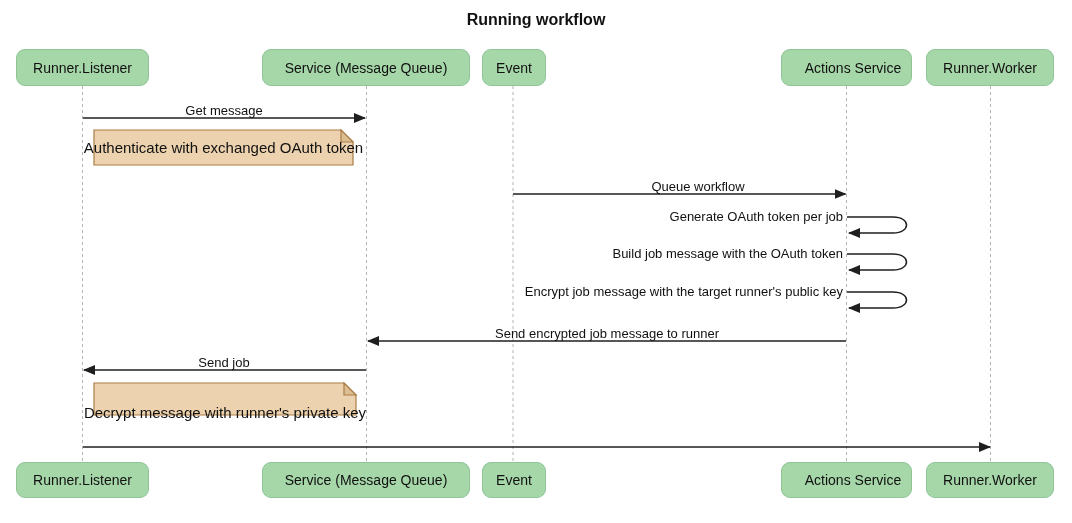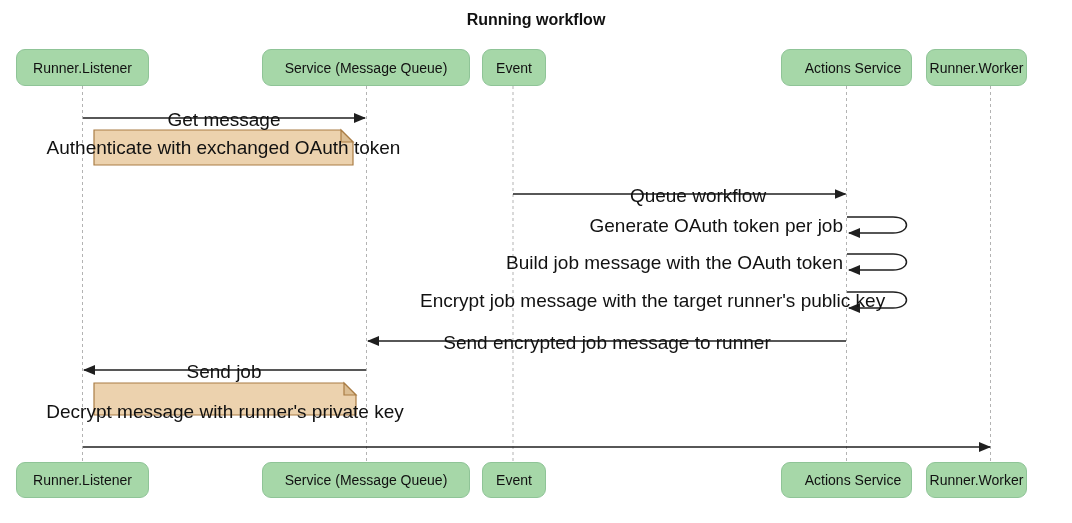--- a/index.html
+++ b/index.html
@@ -51,36 +51,35 @@
     font-size: 14px;
     color: var(--text-color);
     white-space: nowrap;
   }
   .actor.top { top: 49px; height: 37px; }
   .actor.bottom { top: 462px; height: 36px; }
   .a-rl { left: 16px;  width: 133px; }
   .a-smq{ left: 262px; width: 208px; }
   .a-ev { left: 482px; width: 64px; text-align: center;  }
   .a-as { left: 781px; width: 131px; padding-left: 13px; }
-  .a-rw { left: 926px; width: 101px; }
+  .a-rw { left: 926px; width: 128px; }
 
   .msg-label {
     position: absolute;
-    font-size: 19px;
+    font-size: 13px;
     line-height: 15px;
     color: var(--text-color);
     white-space: nowrap;
-    margin-top: 9px;
   }
   .msg-label.center { text-align: center; }
   .msg-label.right  { text-align: right; }
 
   .note-label {
     position: absolute;
-    font-size: 19px;
+    font-size: 15px;
     color: var(--text-color);
     display: flex;
     align-items: center;
     justify-content: center;
     white-space: nowrap;
     text-align: center;
   }
   .lbl-get-message   { left: 82px;  width: 284px; top: 103px; }
   .lbl-queue         { left: 531px; width: 334px; top: 179px; }
   .lbl-self-1        { left: 420px; width: 423px; top: 209px; }

